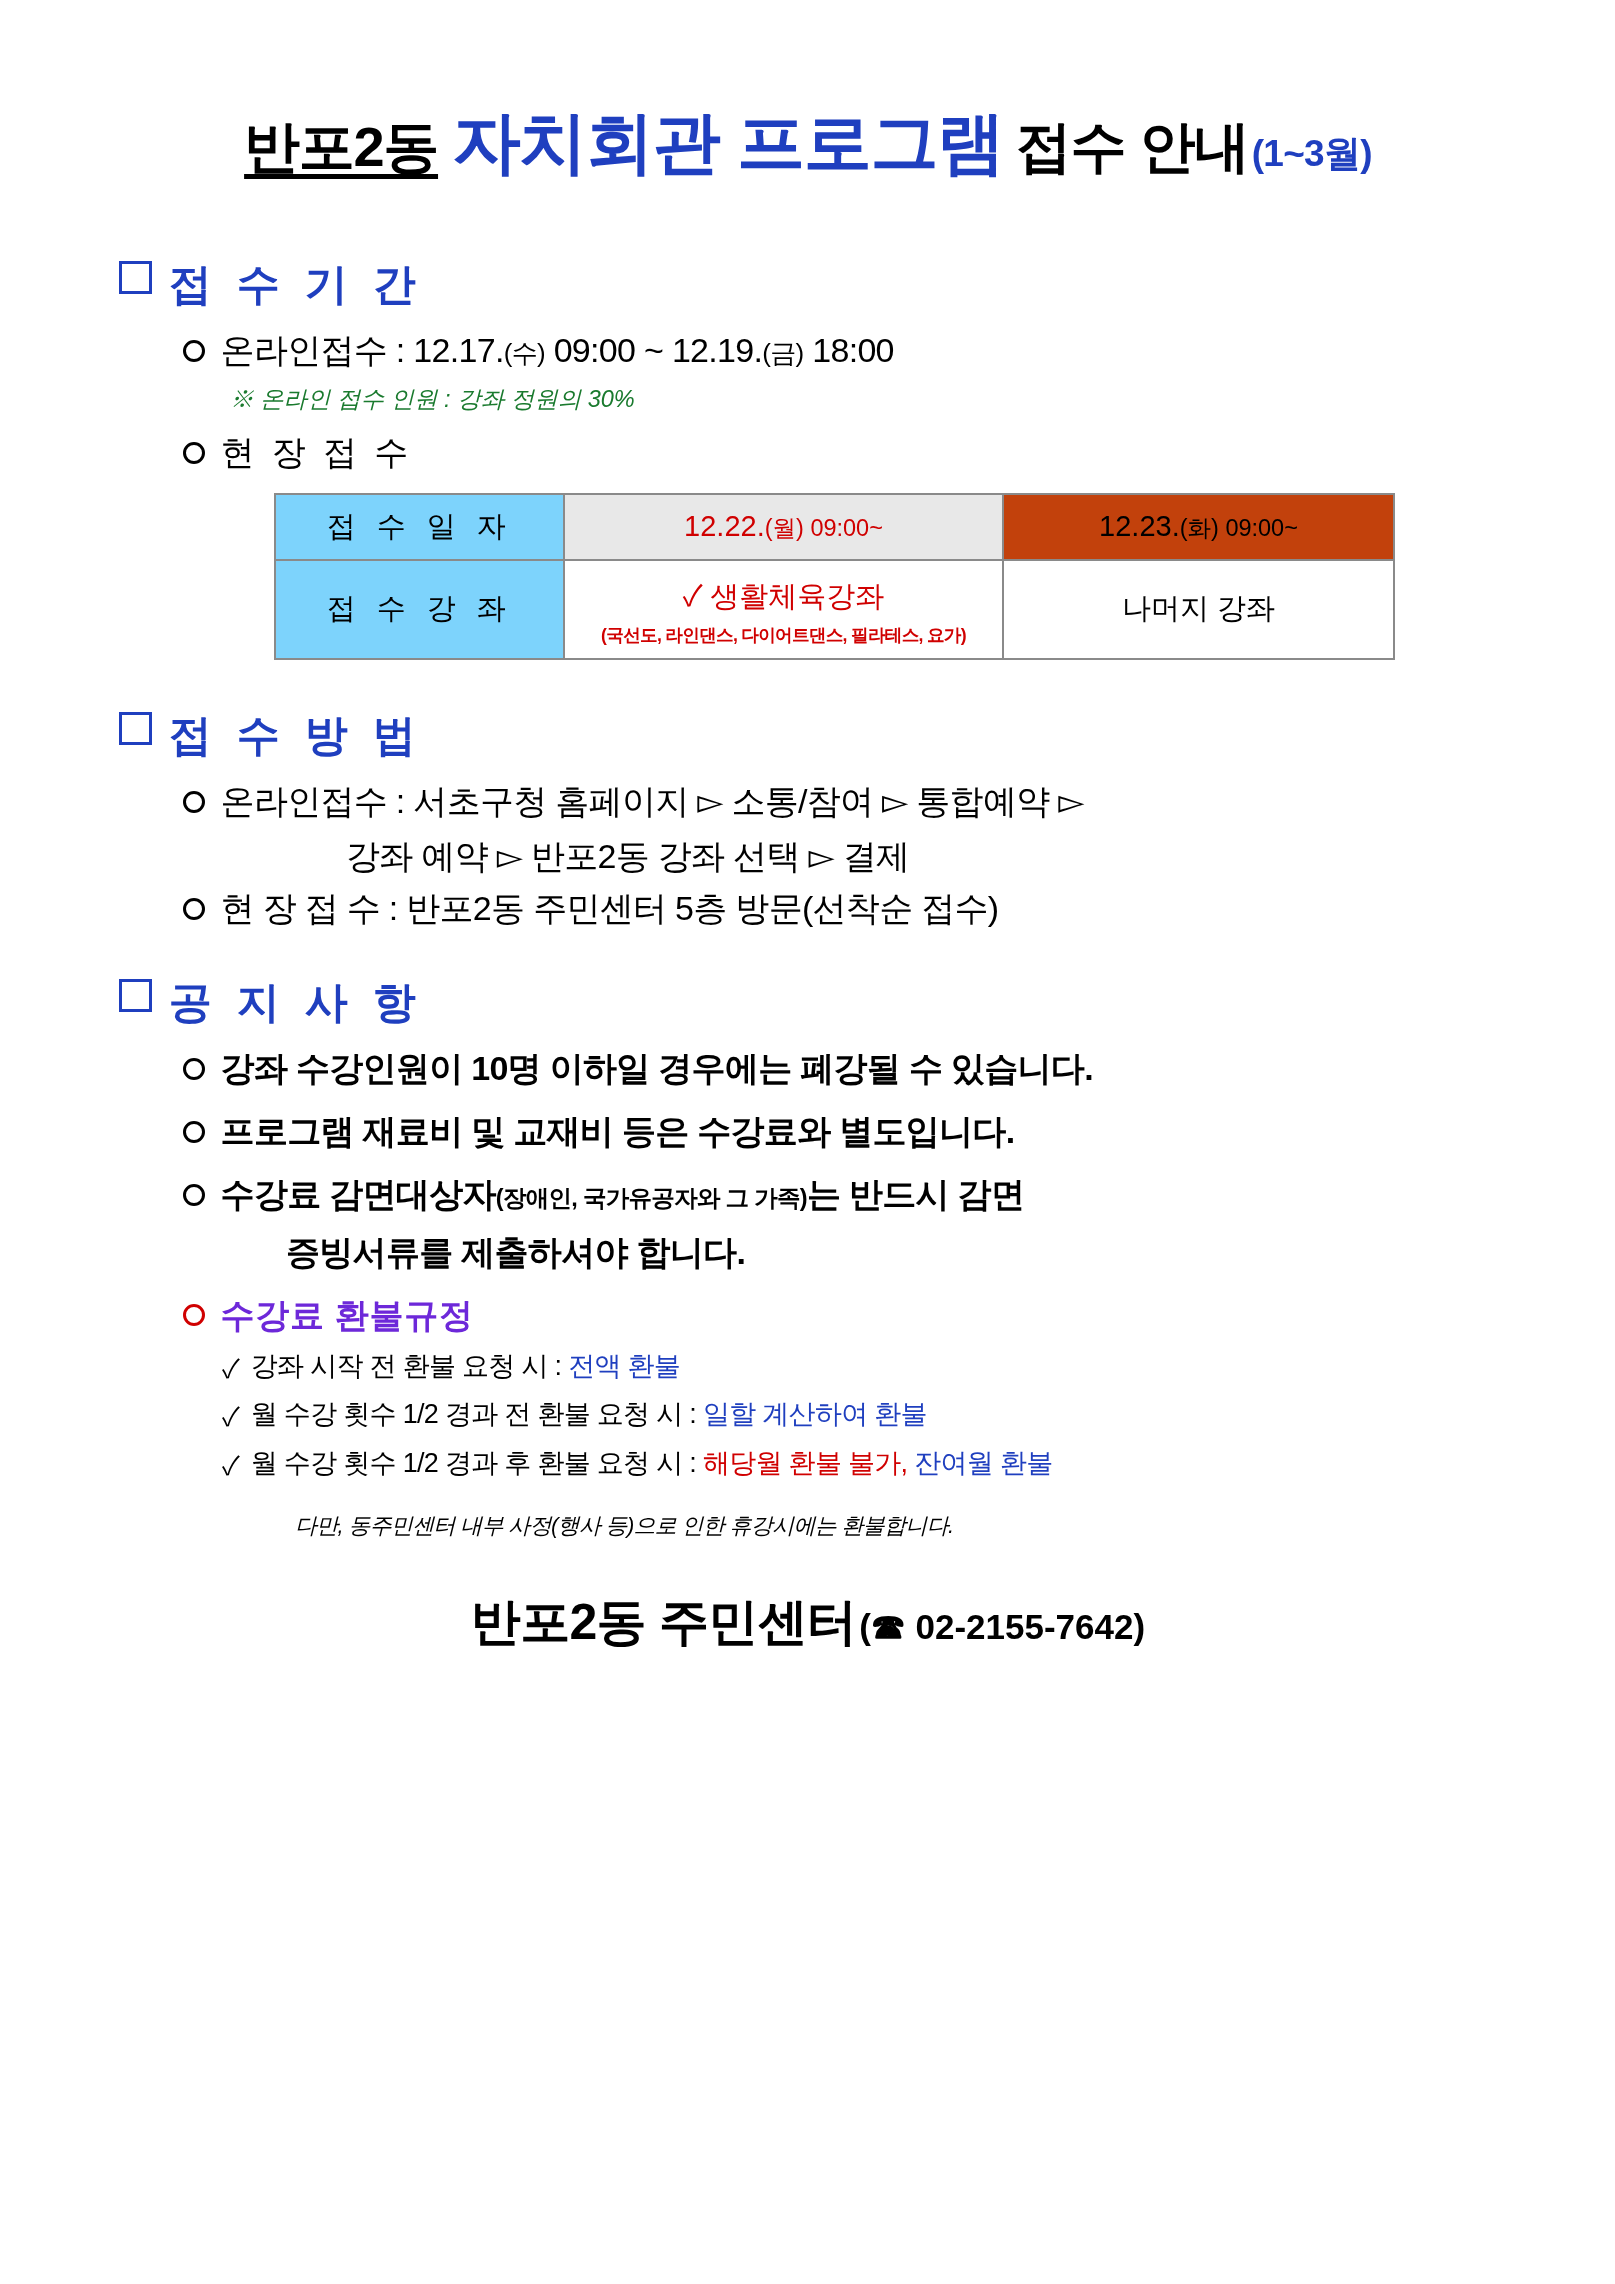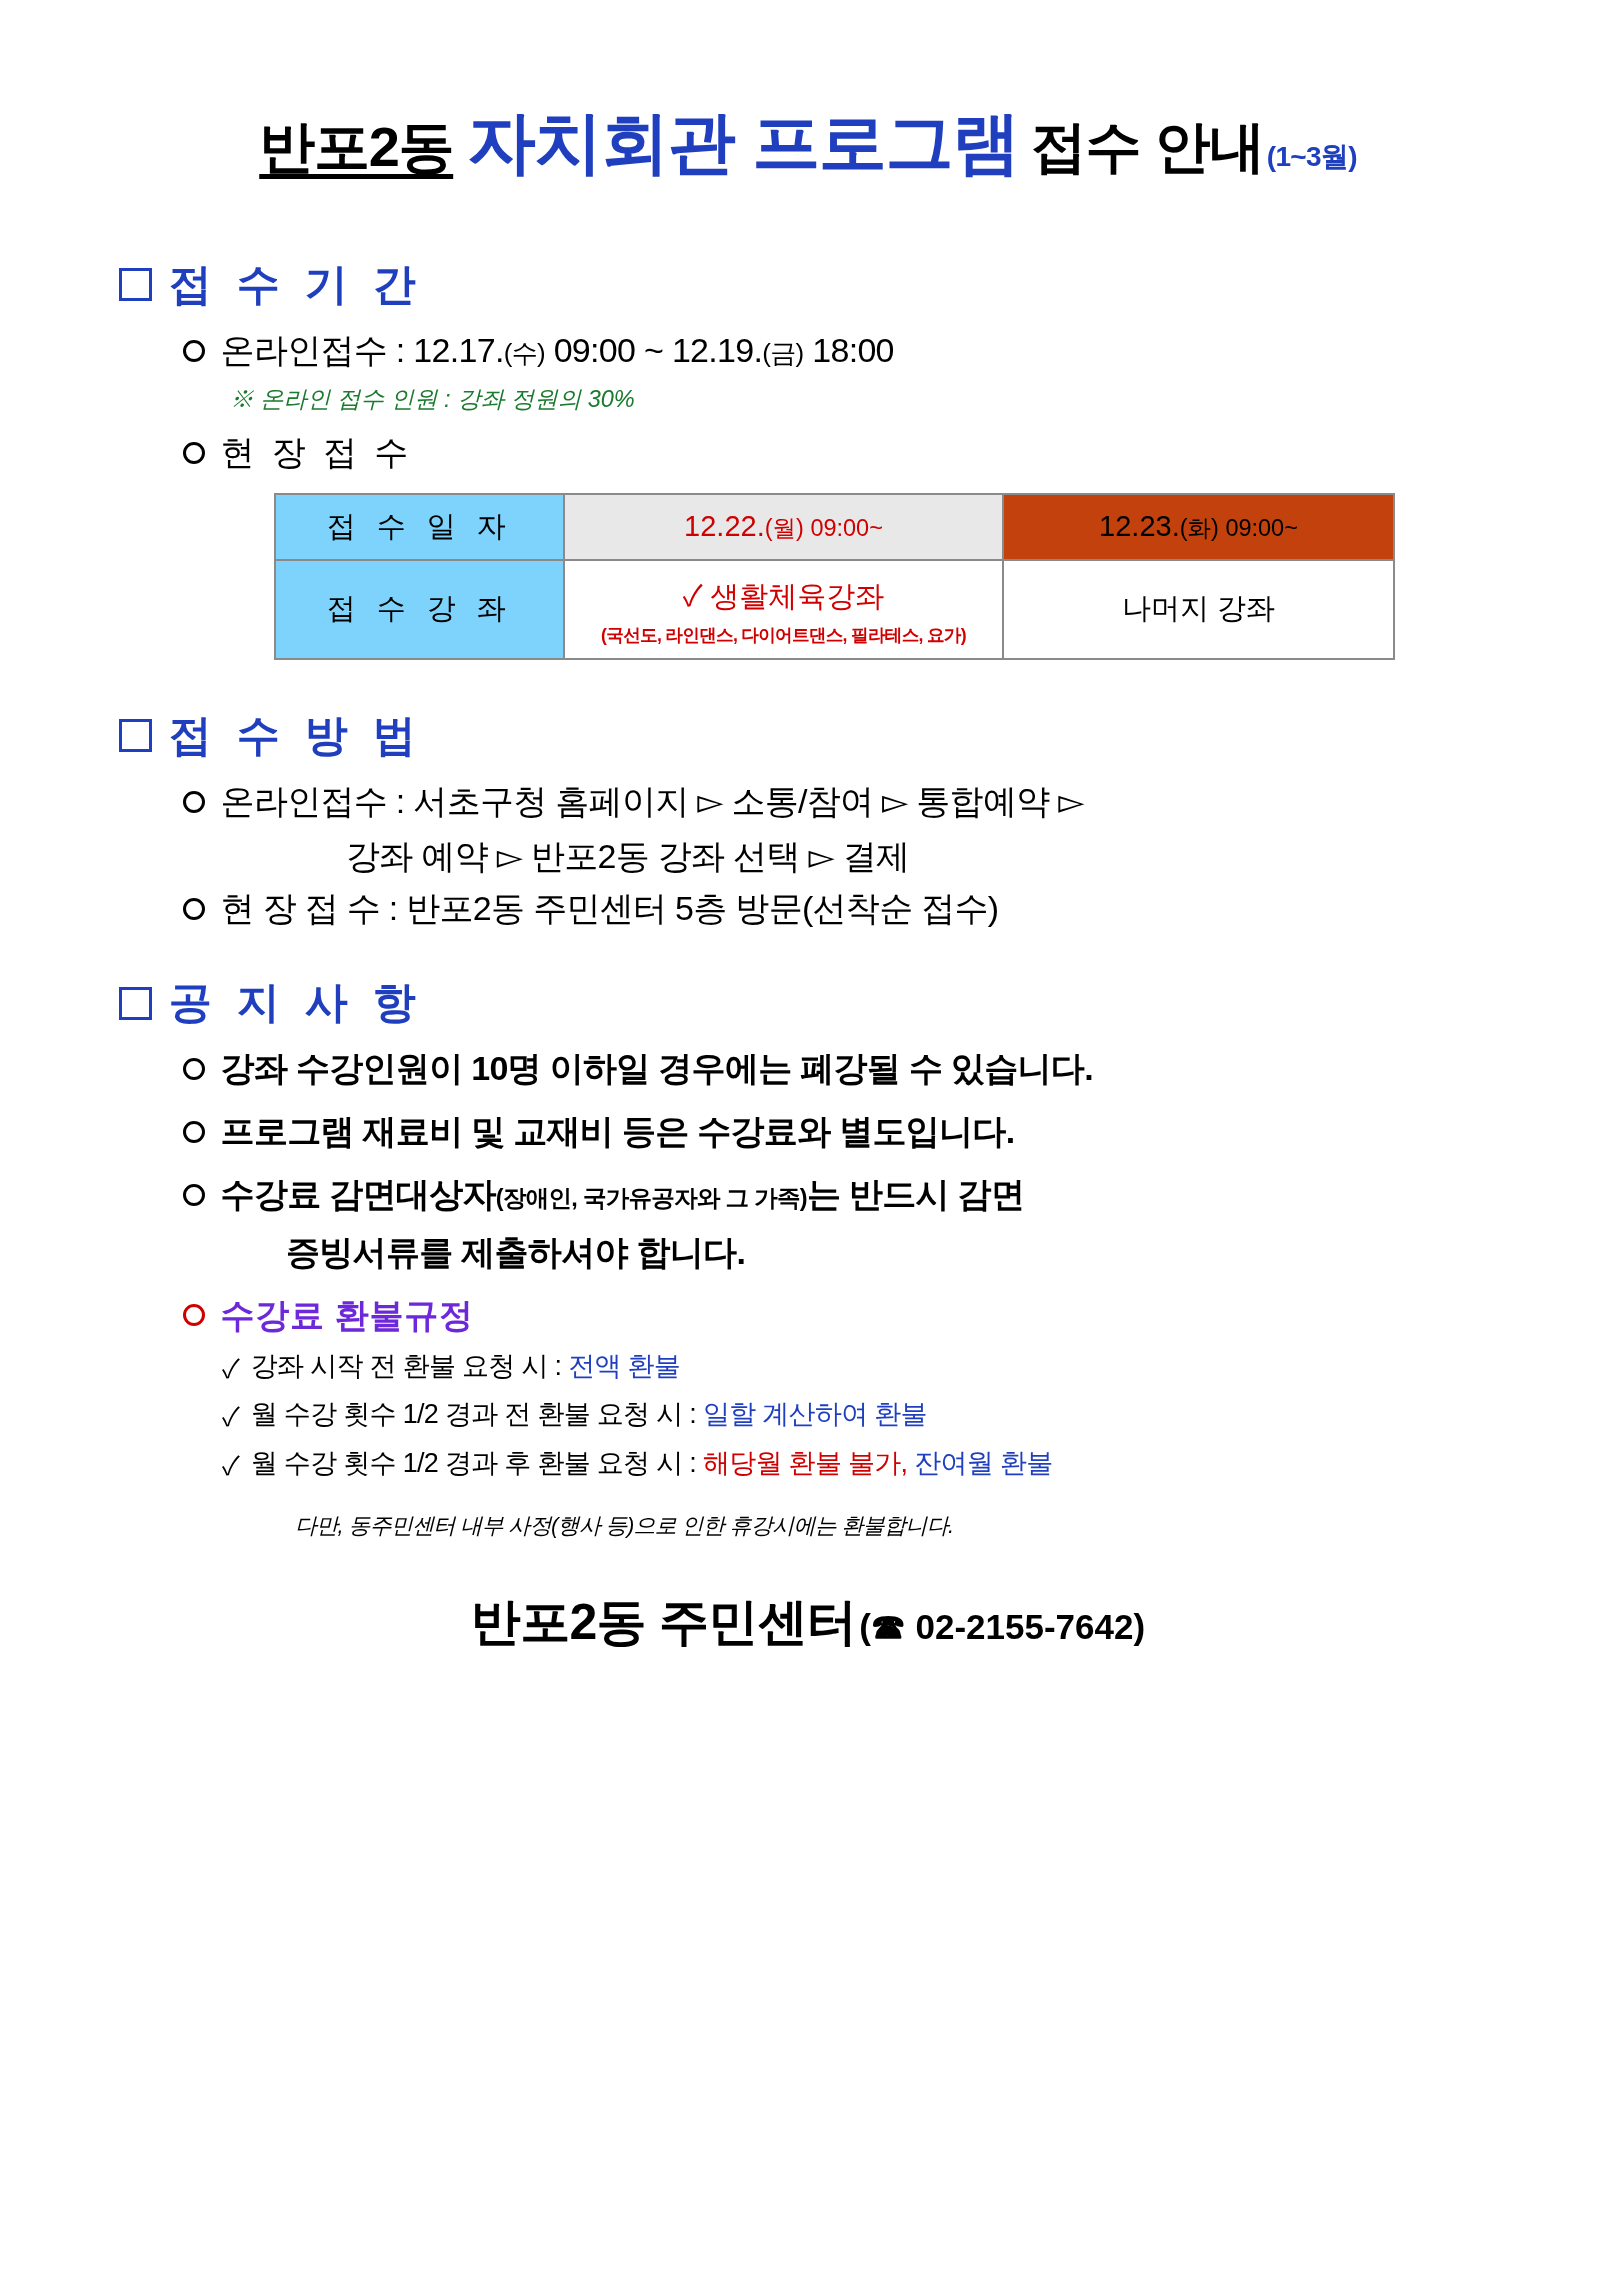--- a/index.html
+++ b/index.html
@@ -45,30 +45,29 @@
     margin-left: 11.7px;
   }
   .title-c {
     font-size: 56px;
     font-weight: bold;
     color: #000000;
     letter-spacing: -1.3px;
     margin-left: 9px;
   }
   .title-d {
-    font-size: 28px;
+    font-size: 37px;
     font-weight: bold;
     color: #1f3fbf;
     letter-spacing: -0.7px;
   }
 
   
   .section-head {
     display: flex;
-    align-items: center;
     gap: 17px;
     margin: 0 0 19.6px 7.8px;
   }
   .sq {
     width: 33px;
     height: 33px;
     border: 3.3px solid #1f3fbf;
     box-sizing: border-box;
     flex: none;
   }

